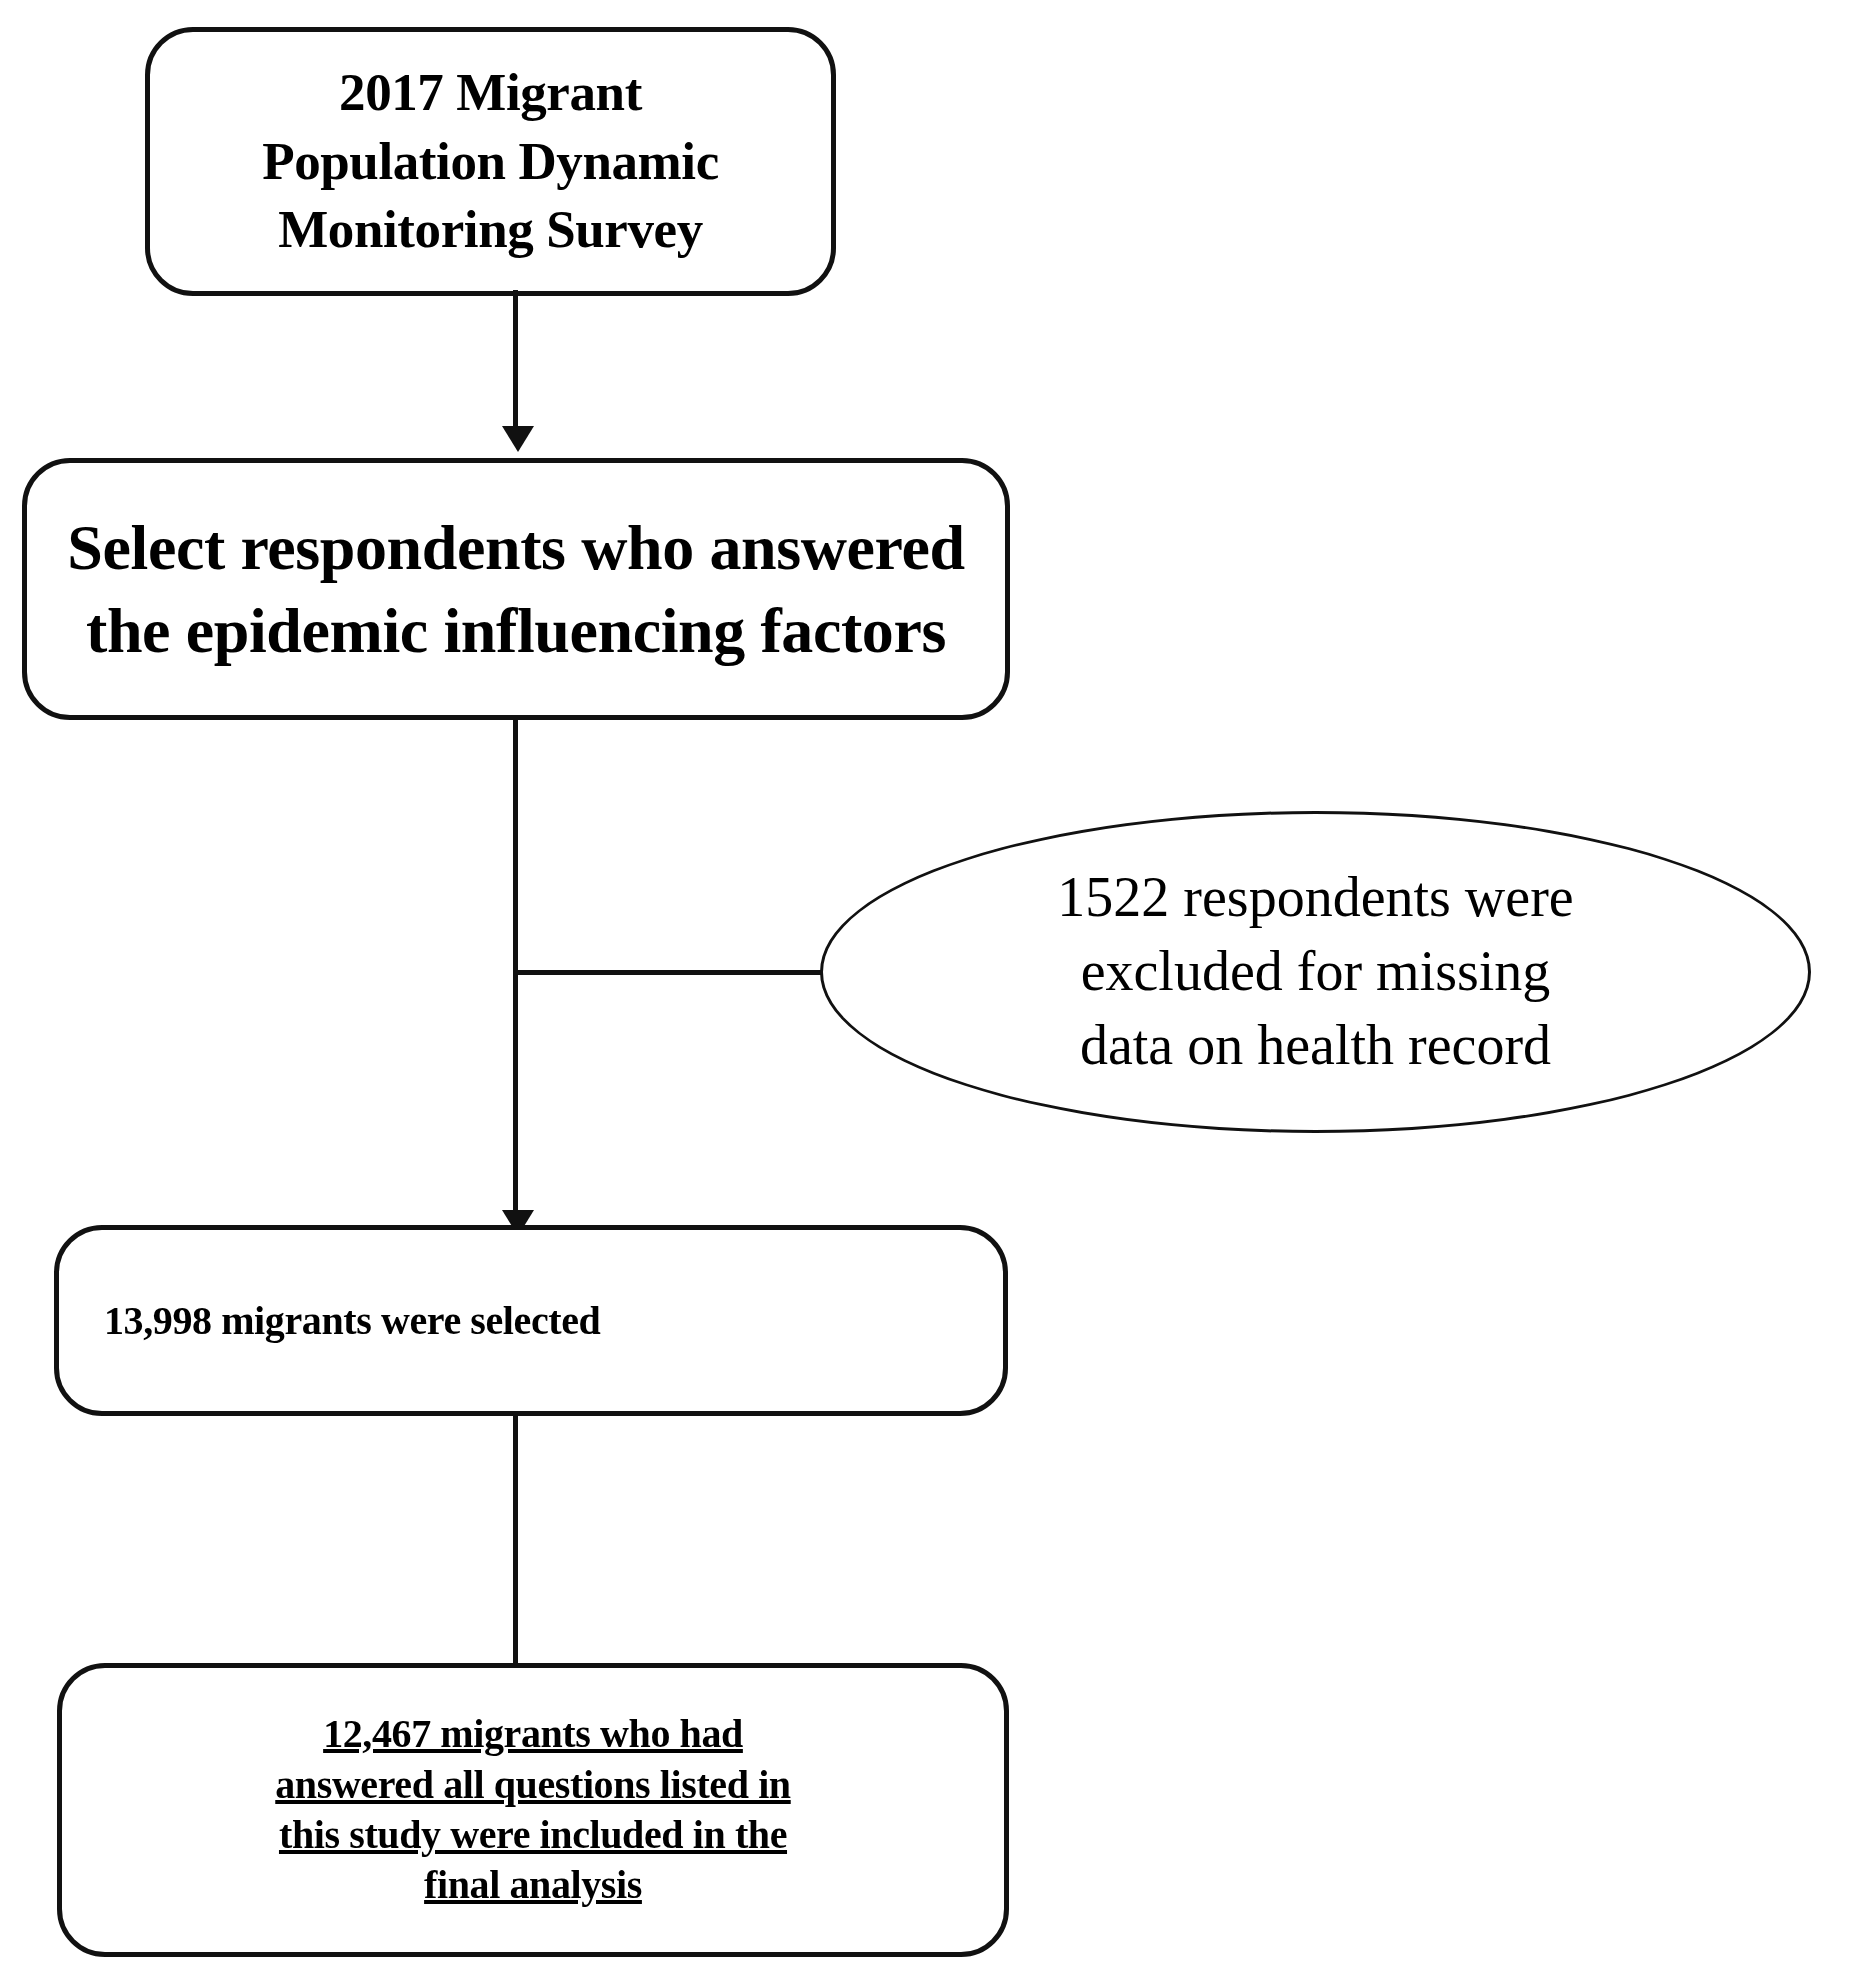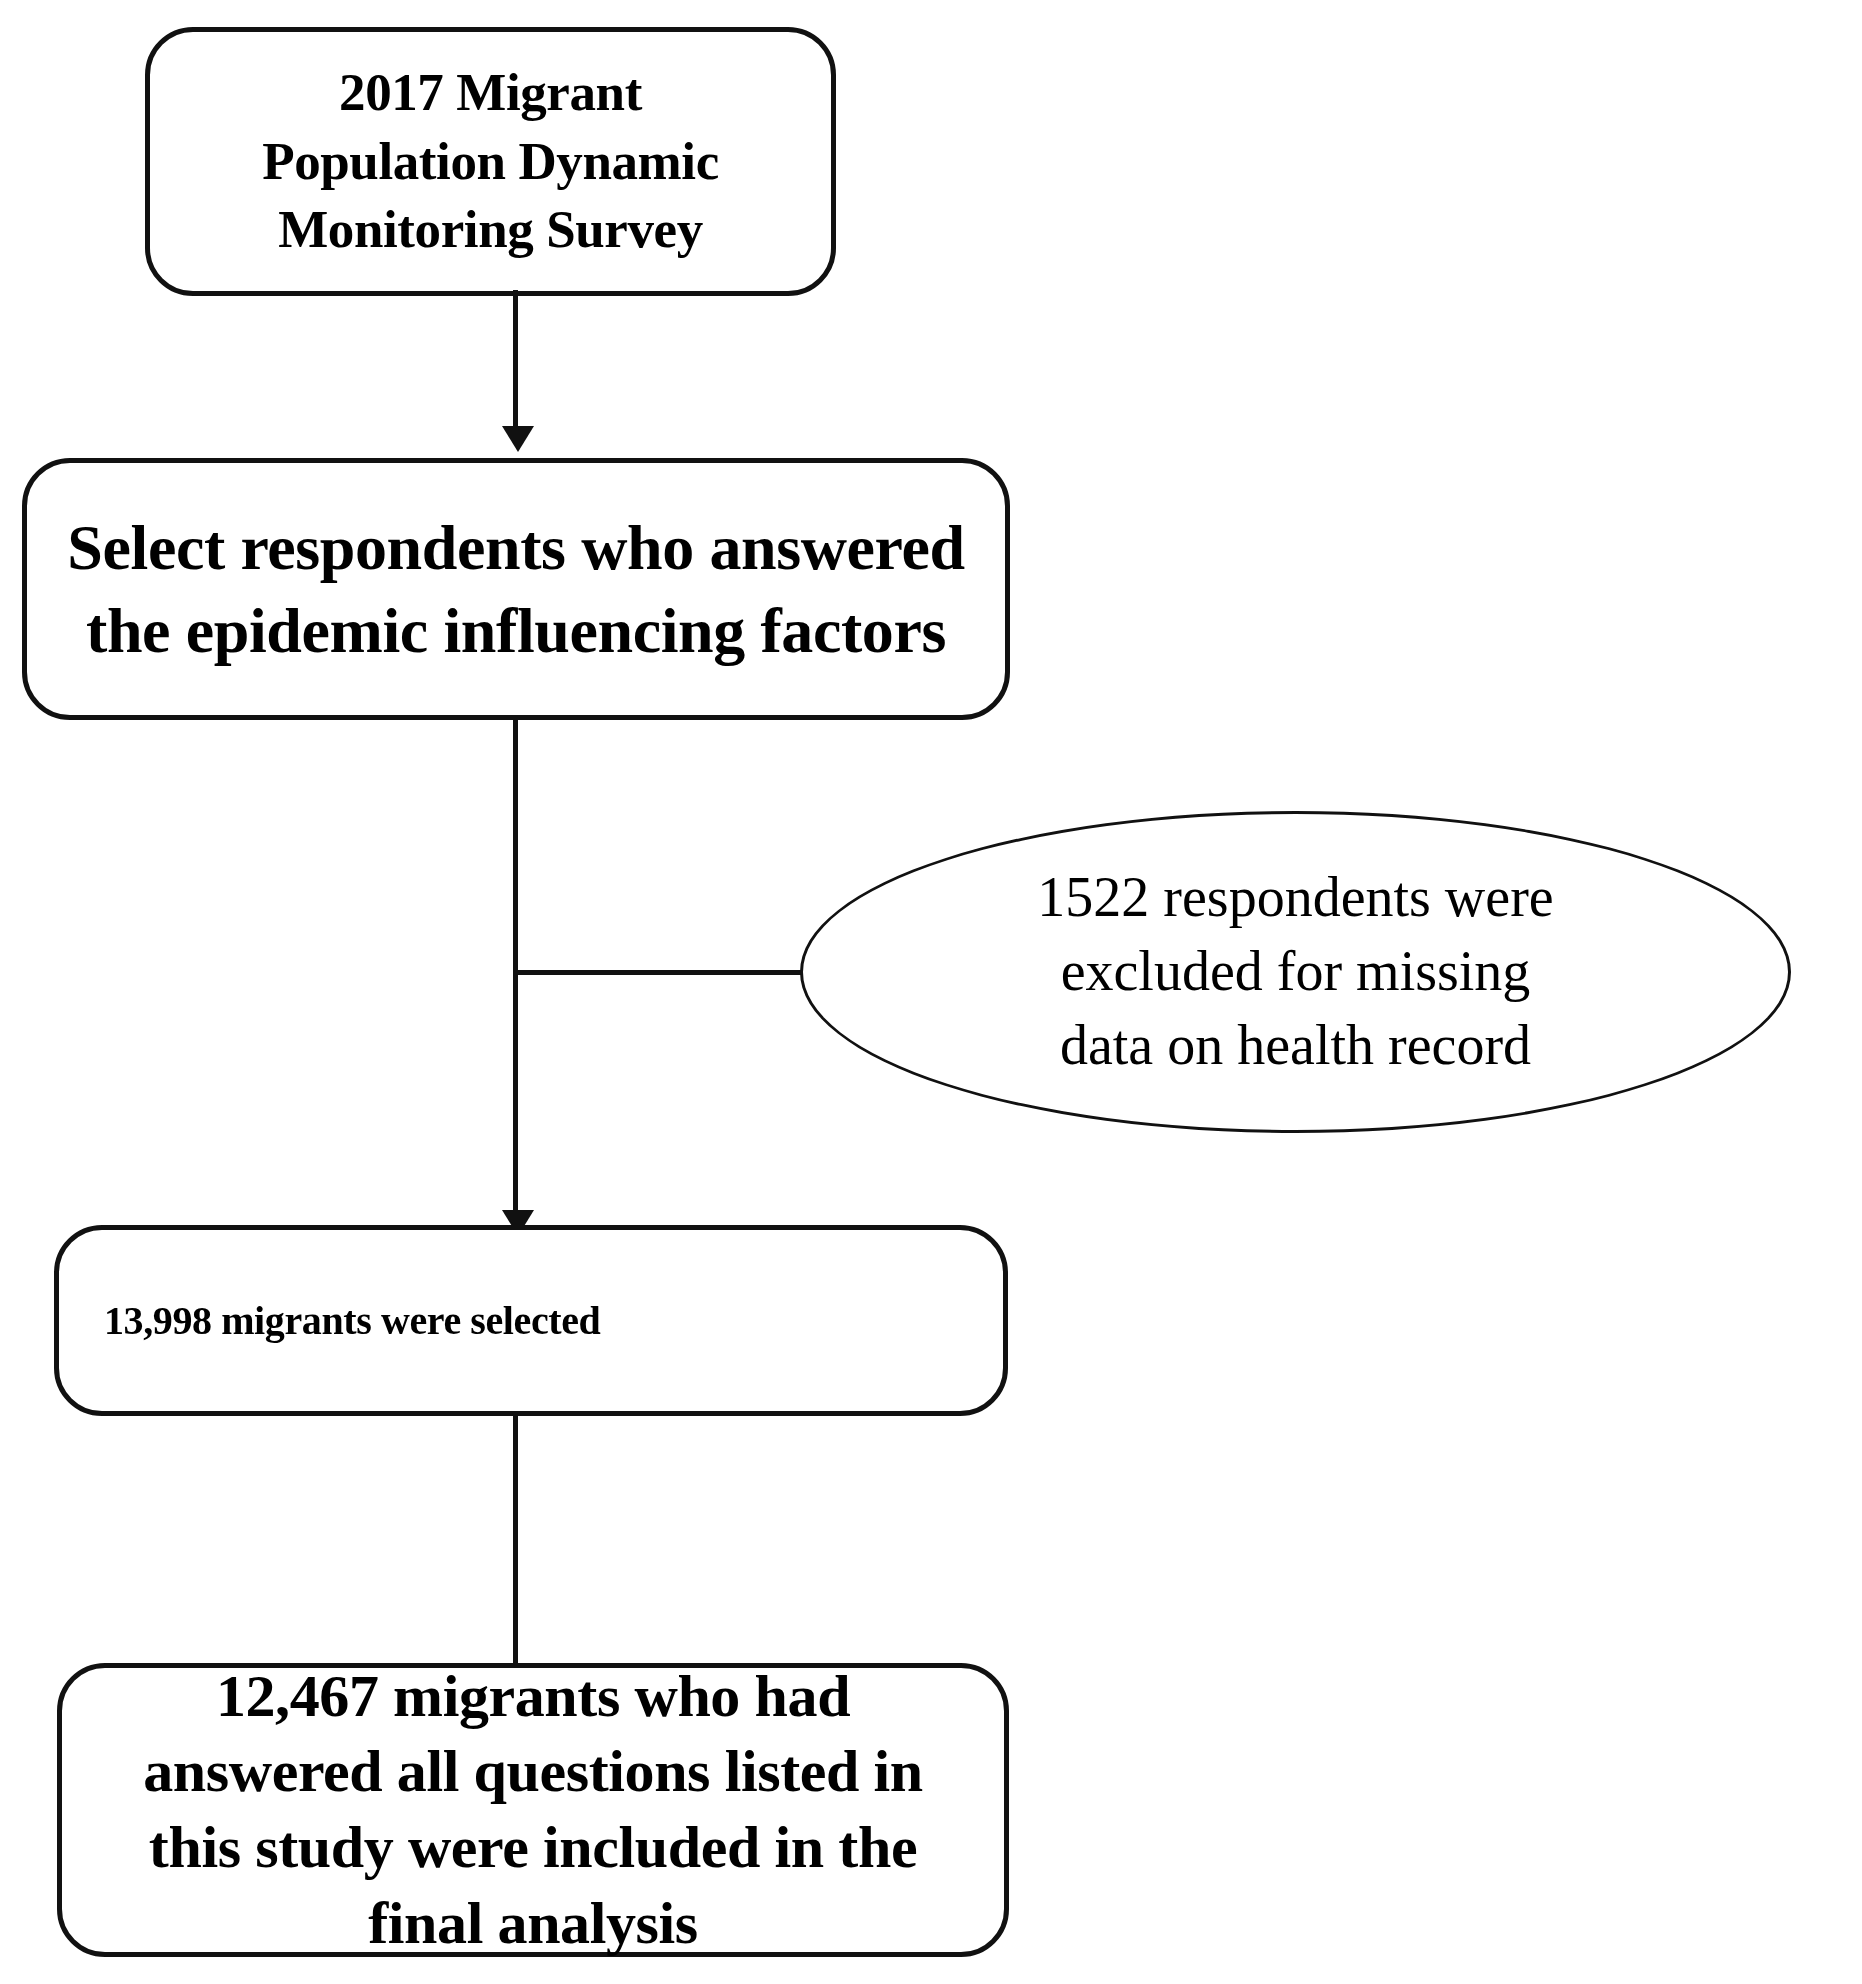--- a/index.html
+++ b/index.html
@@ -71,26 +71,26 @@
     text-align: left;
     padding-left: 45px;
   }
   
   #node-final {
     left: 57px;
     top: 1663px;
     width: 952px;
     height: 294px;
   }
-  #node-final .node-text { font-size: 60px; line-height: 1.26; }
+  #node-final .node-text { font-size: 40px; line-height: 1.26; text-decoration: underline; }
 
   
   #node-excluded {
     position: absolute;
-    left: 800px;
+    left: 820px;
     top: 811px;
     width: 991px;
     height: 322px;
   }
   #node-excluded .ellipse-outline {
     position: absolute;
     inset: 0;
     border: 3.8px solid #111111;
     border-radius: 50%;
     box-sizing: border-box;

